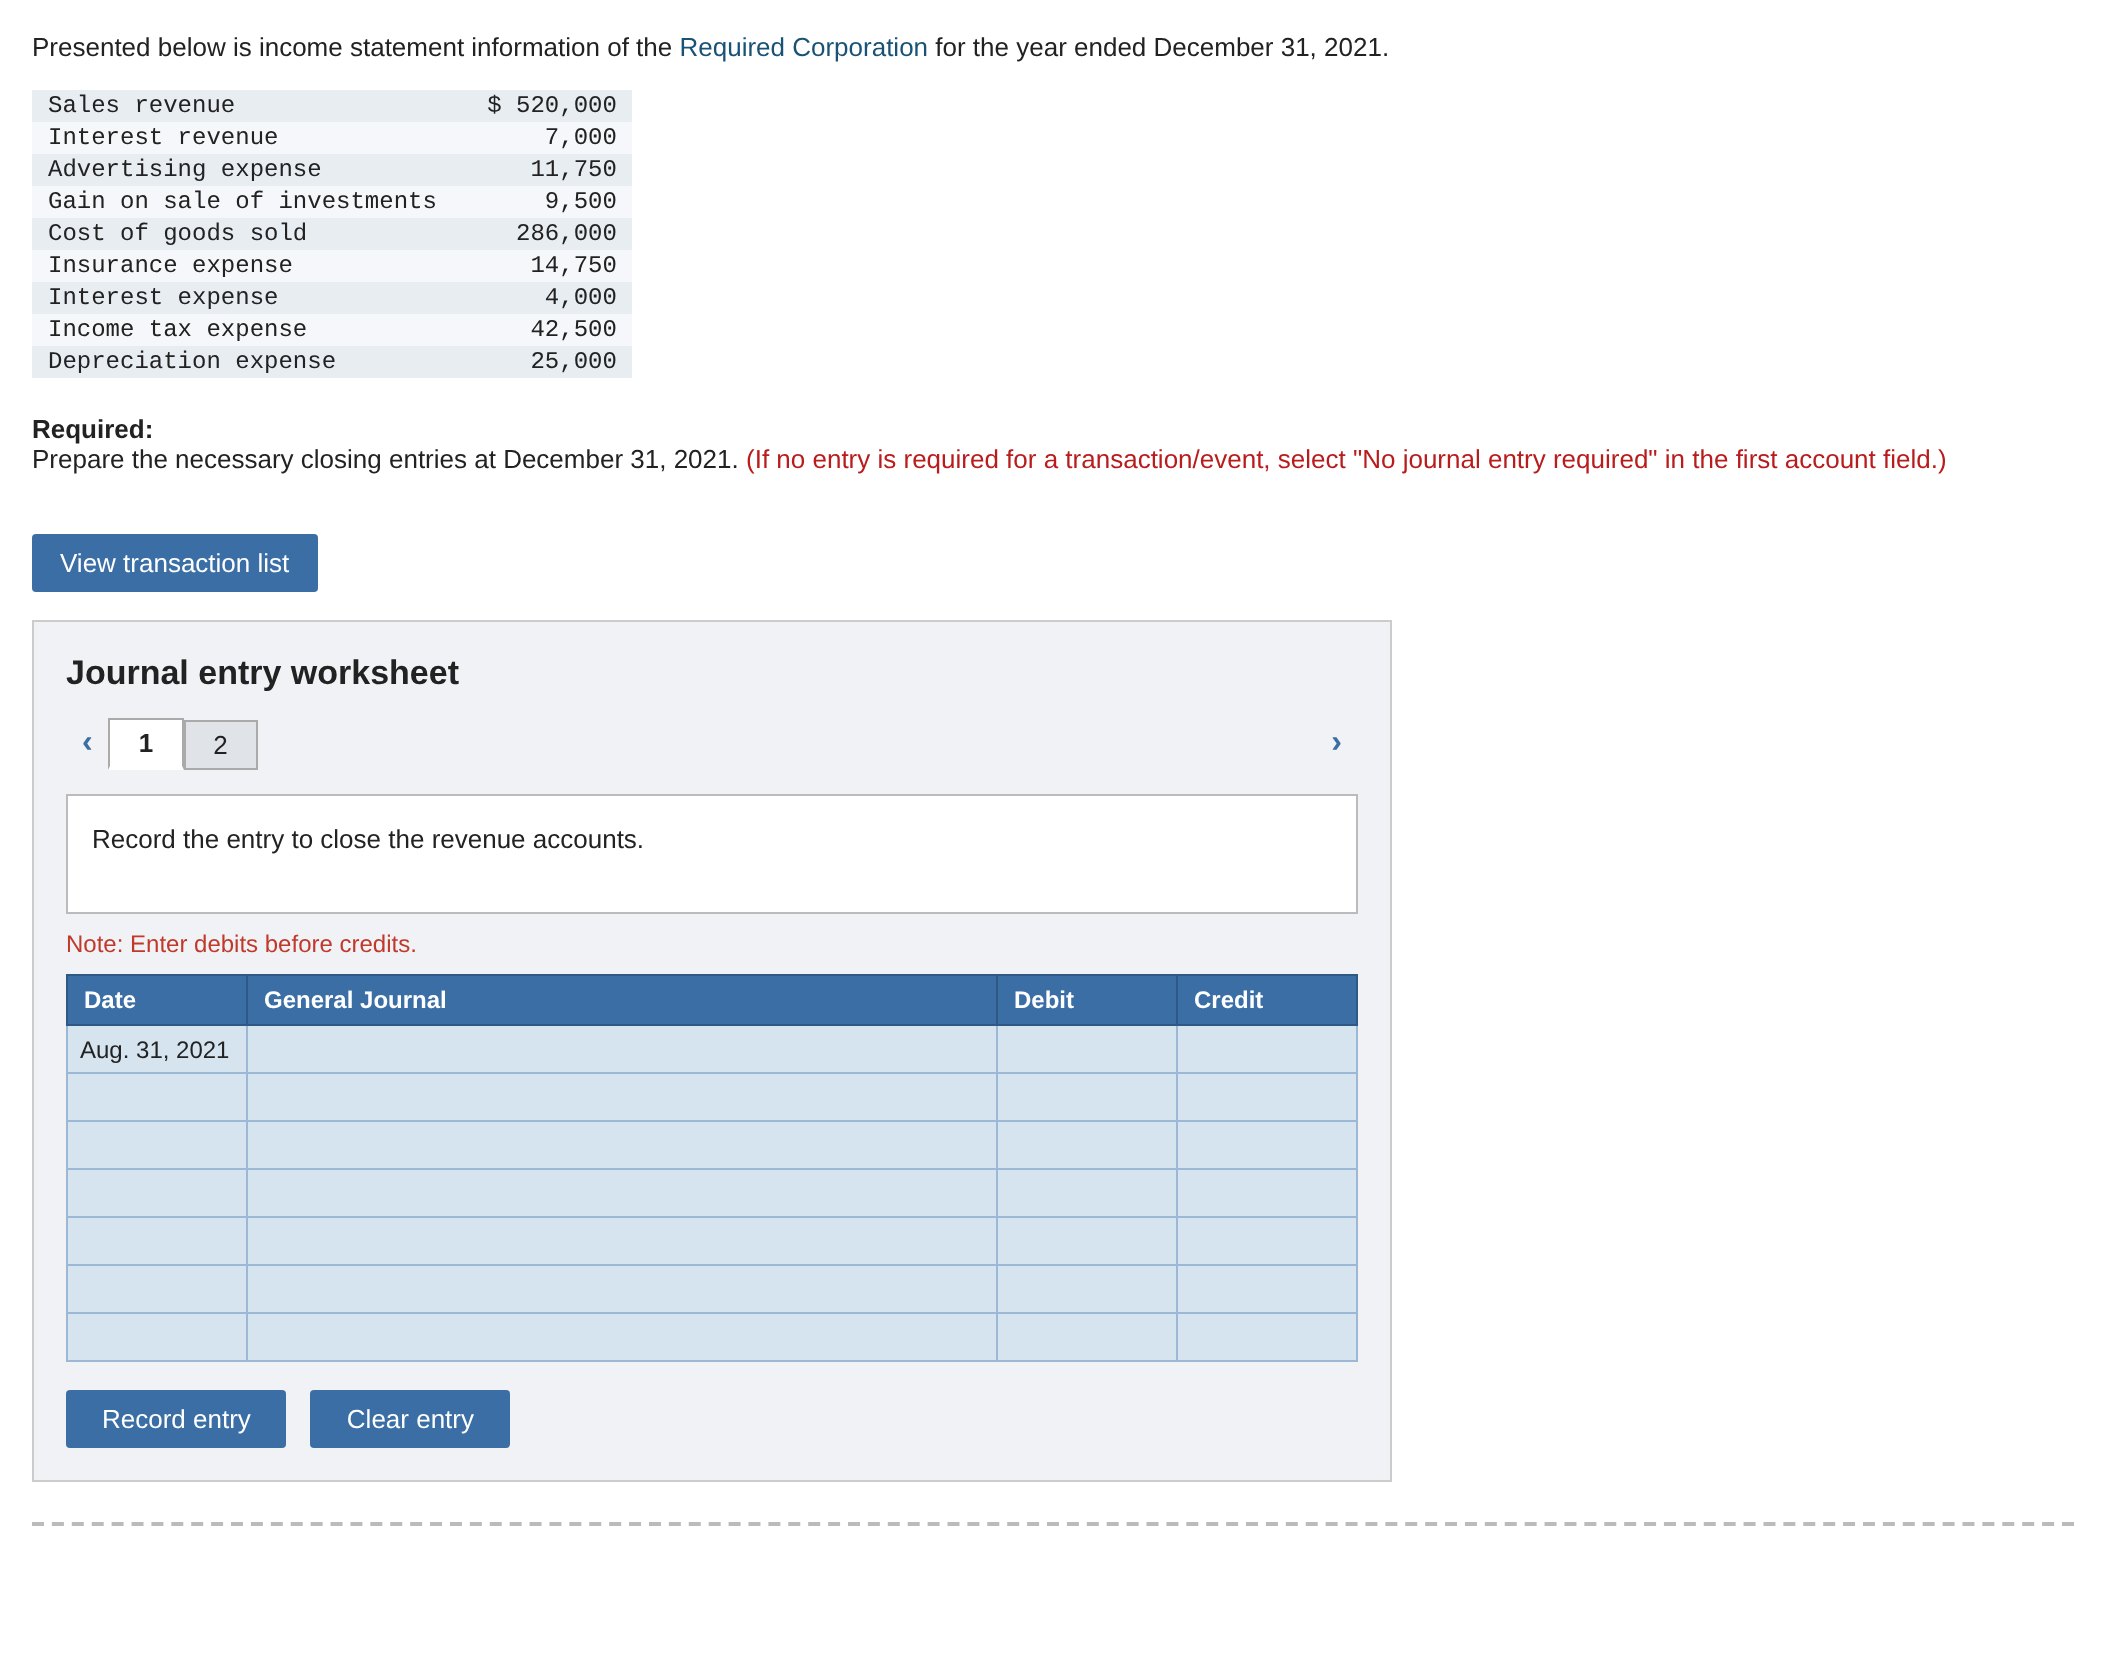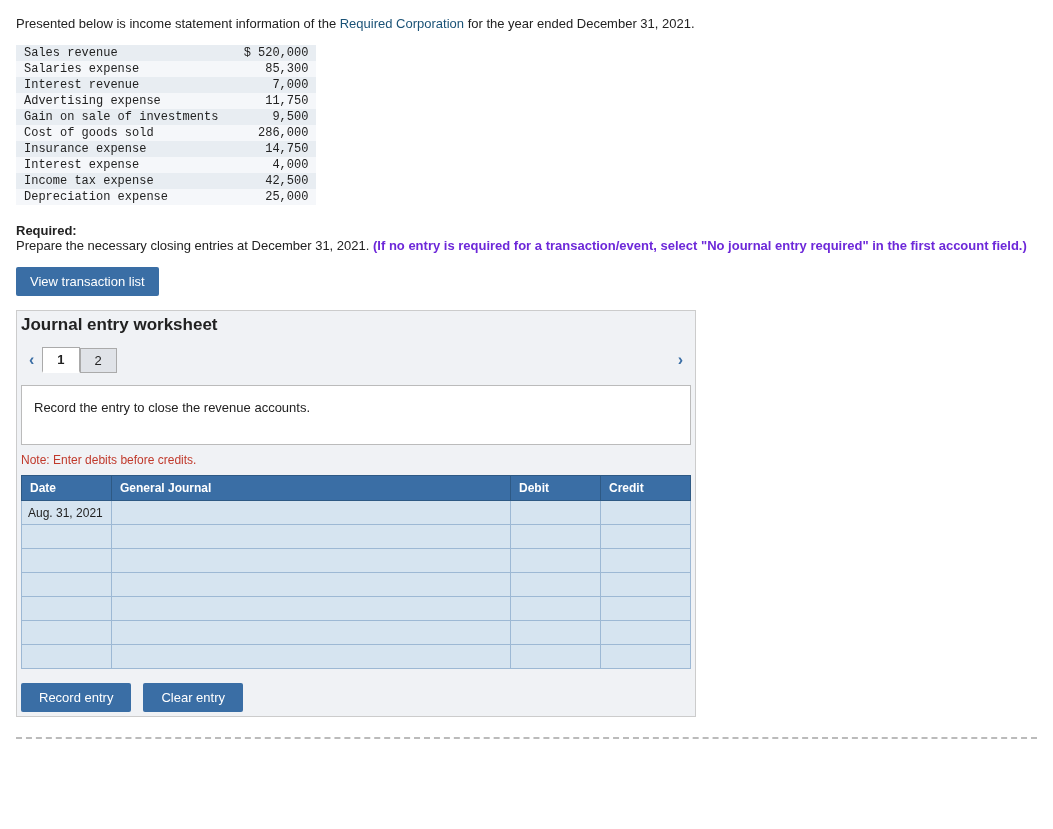--- a/index.html
+++ b/index.html
@@ -35,48 +35,48 @@
       text-align: right;
       min-width: 90px;
     }
     .data-table tr:nth-child(odd) td {
       background: #e8edf2;
     }
     .data-table tr:nth-child(even) td {
       background: #f5f7fa;
     }
     .required-section {
-      margin-bottom: 14px;
+      margin-bottom: 30px;
     }
     .required-section .required-label {
       font-weight: bold;
       font-size: 13px;
     }
     .required-section .instruction {
       font-size: 13px;
       color: #222;
     }
     .required-section .instruction .bold-red {
-      color: #6d28d9;
-      font-weight: bold;
+      color: #b91c1c;
+      font-weight: normal;
     }
     .view-transaction-btn {
       background: #3a6ea5;
       color: #fff;
       border: none;
       padding: 7px 14px;
       font-size: 13px;
       cursor: pointer;
       margin-bottom: 14px;
       border-radius: 2px;
     }
     .journal-worksheet {
       border: 1px solid #ccc;
       background: #f0f2f5;
-      padding: 4px;
+      padding: 16px;
       max-width: 680px;
     }
     .journal-worksheet h2 {
       font-size: 17px;
       font-weight: bold;
       margin-bottom: 12px;
       color: #222;
     }
     .tabs-nav {
       display: flex;
@@ -206,24 +206,20 @@
   <span>Presented below is income statement information of the </span><span class="highlight">Required Corporation</span><span> for the year ended December 31, 2021.</span>
 </p>
 
 <table class="data-table">
   <tbody id="income-rows">
       <tr>
         <td>Sales revenue</td>
         <td>$ 520,000</td>
       </tr>
       <tr>
-        <td>Salaries expense</td>
-        <td>85,300</td>
-      </tr>
-      <tr>
         <td>Interest revenue</td>
         <td>7,000</td>
       </tr>
       <tr>
         <td>Advertising expense</td>
         <td>11,750</td>
       </tr>
       <tr>
         <td>Gain on sale of investments</td>
         <td>9,500</td>

